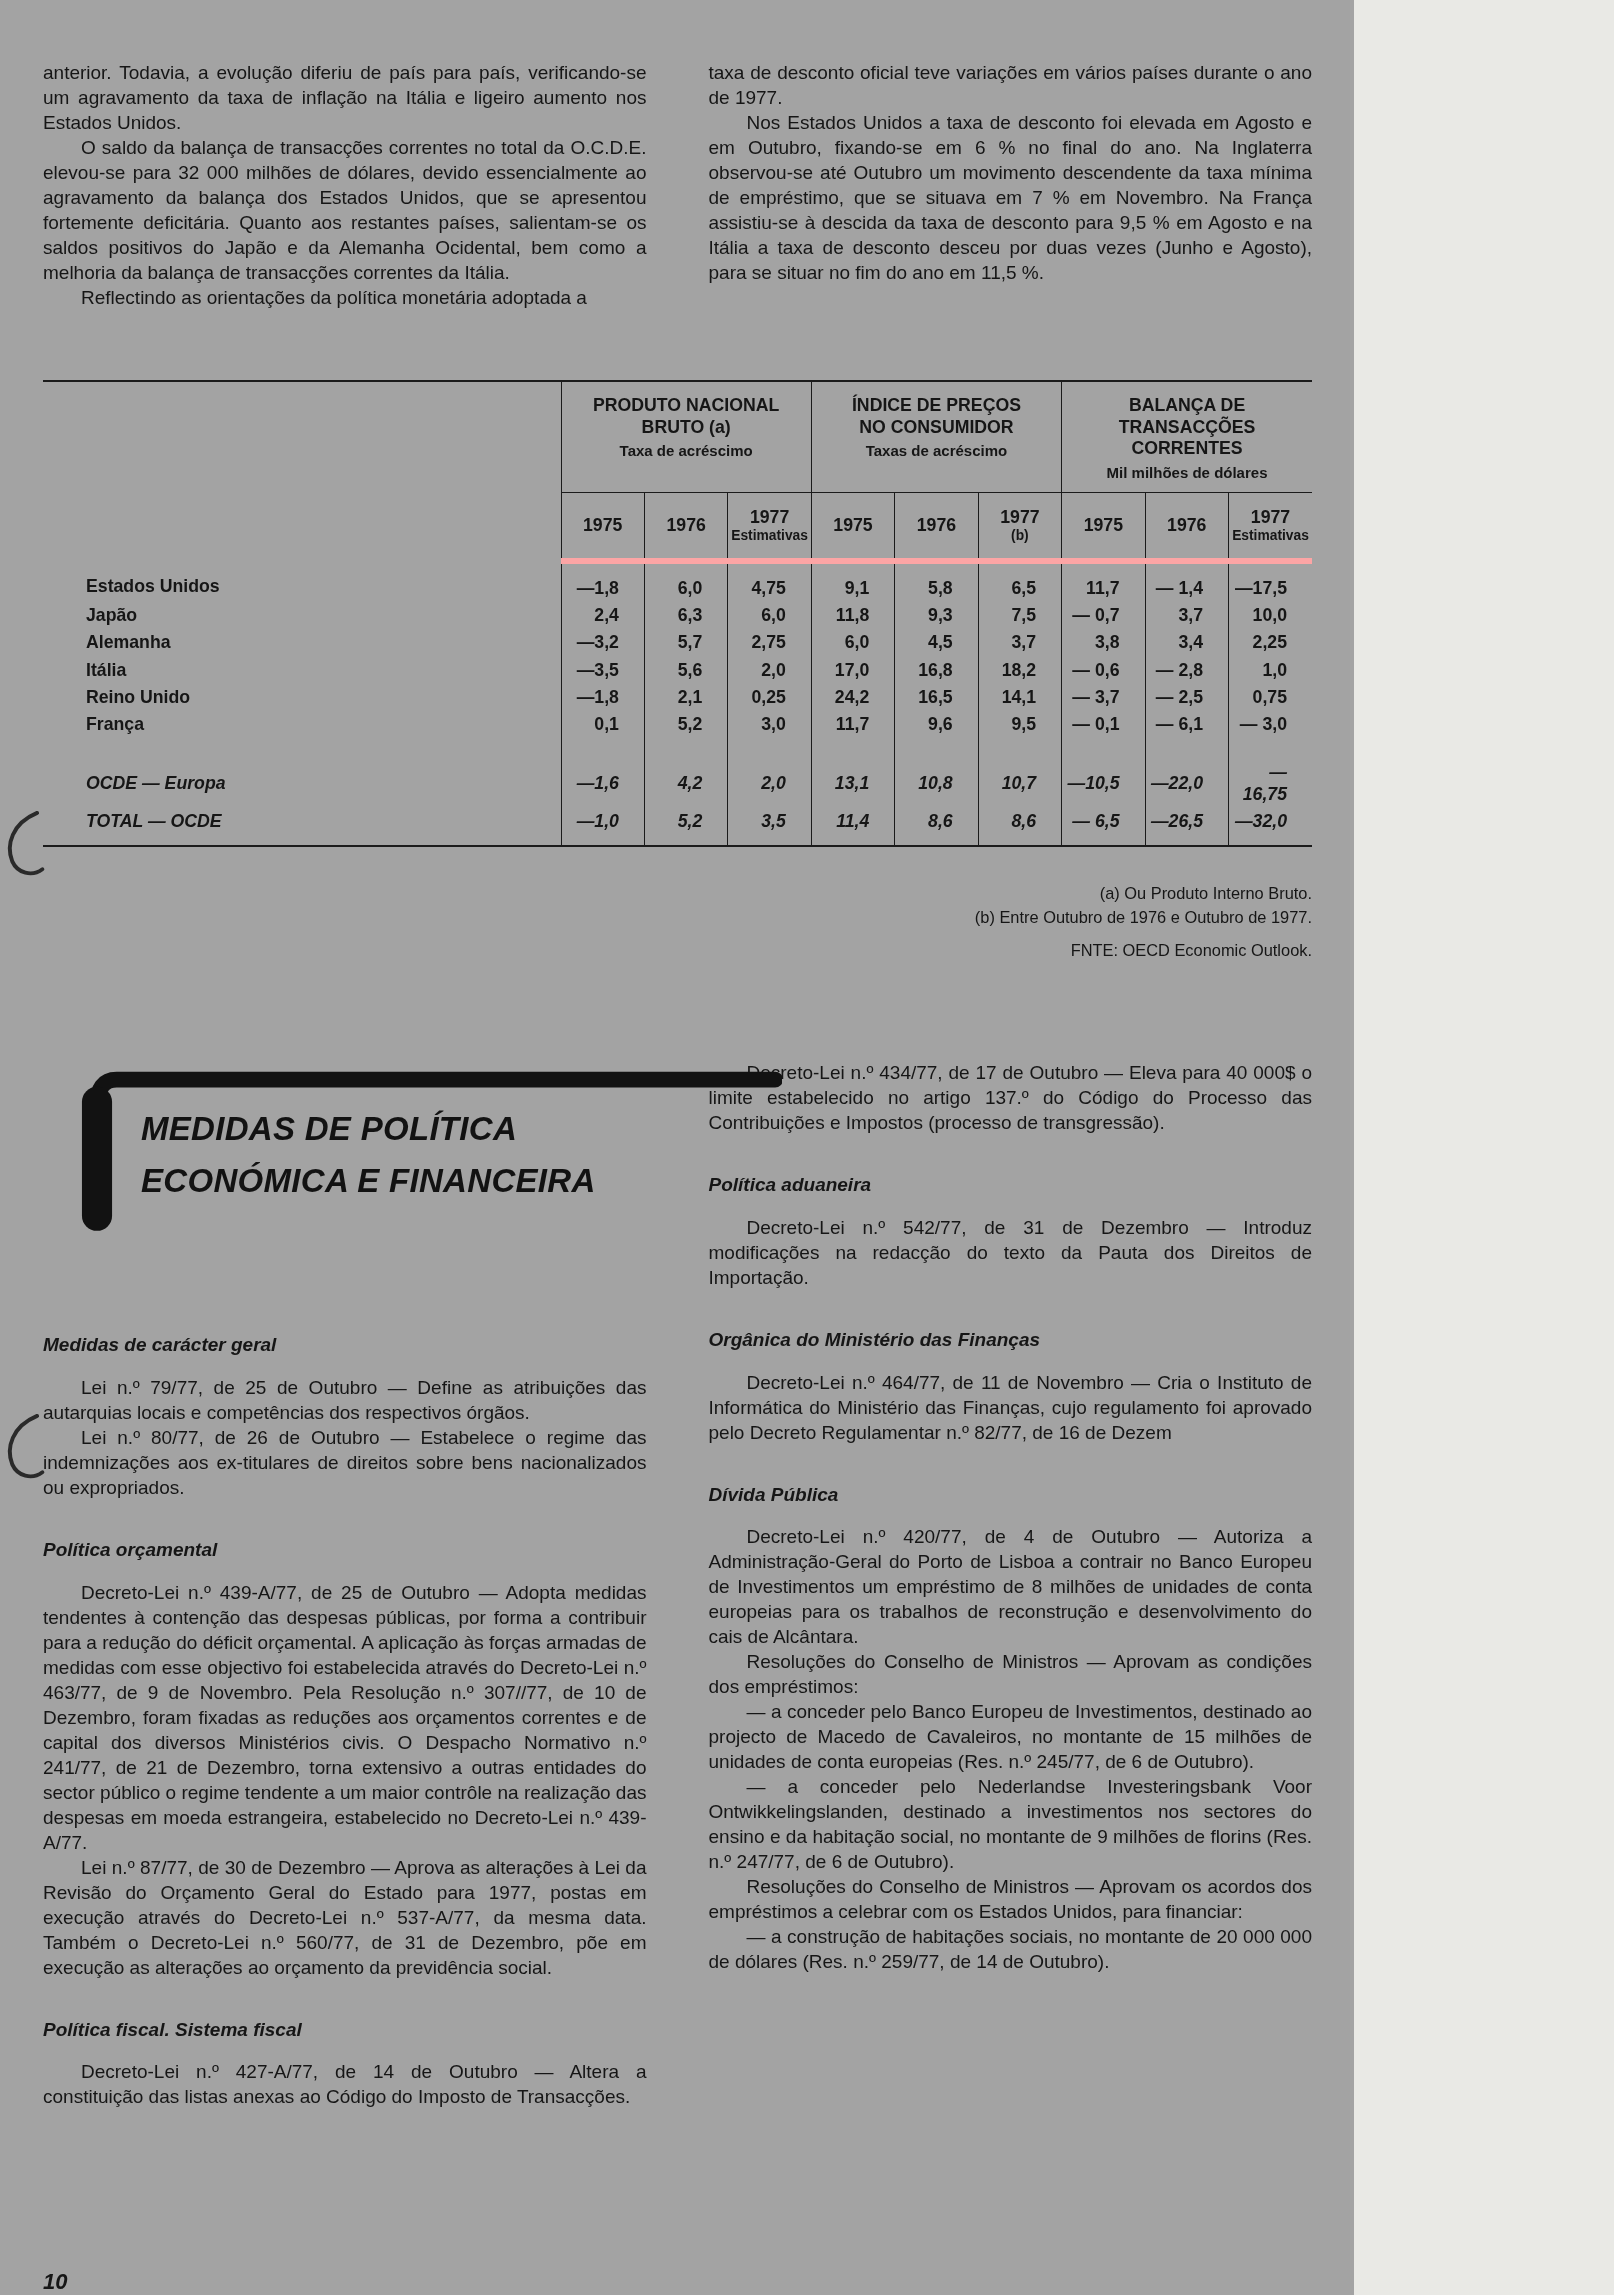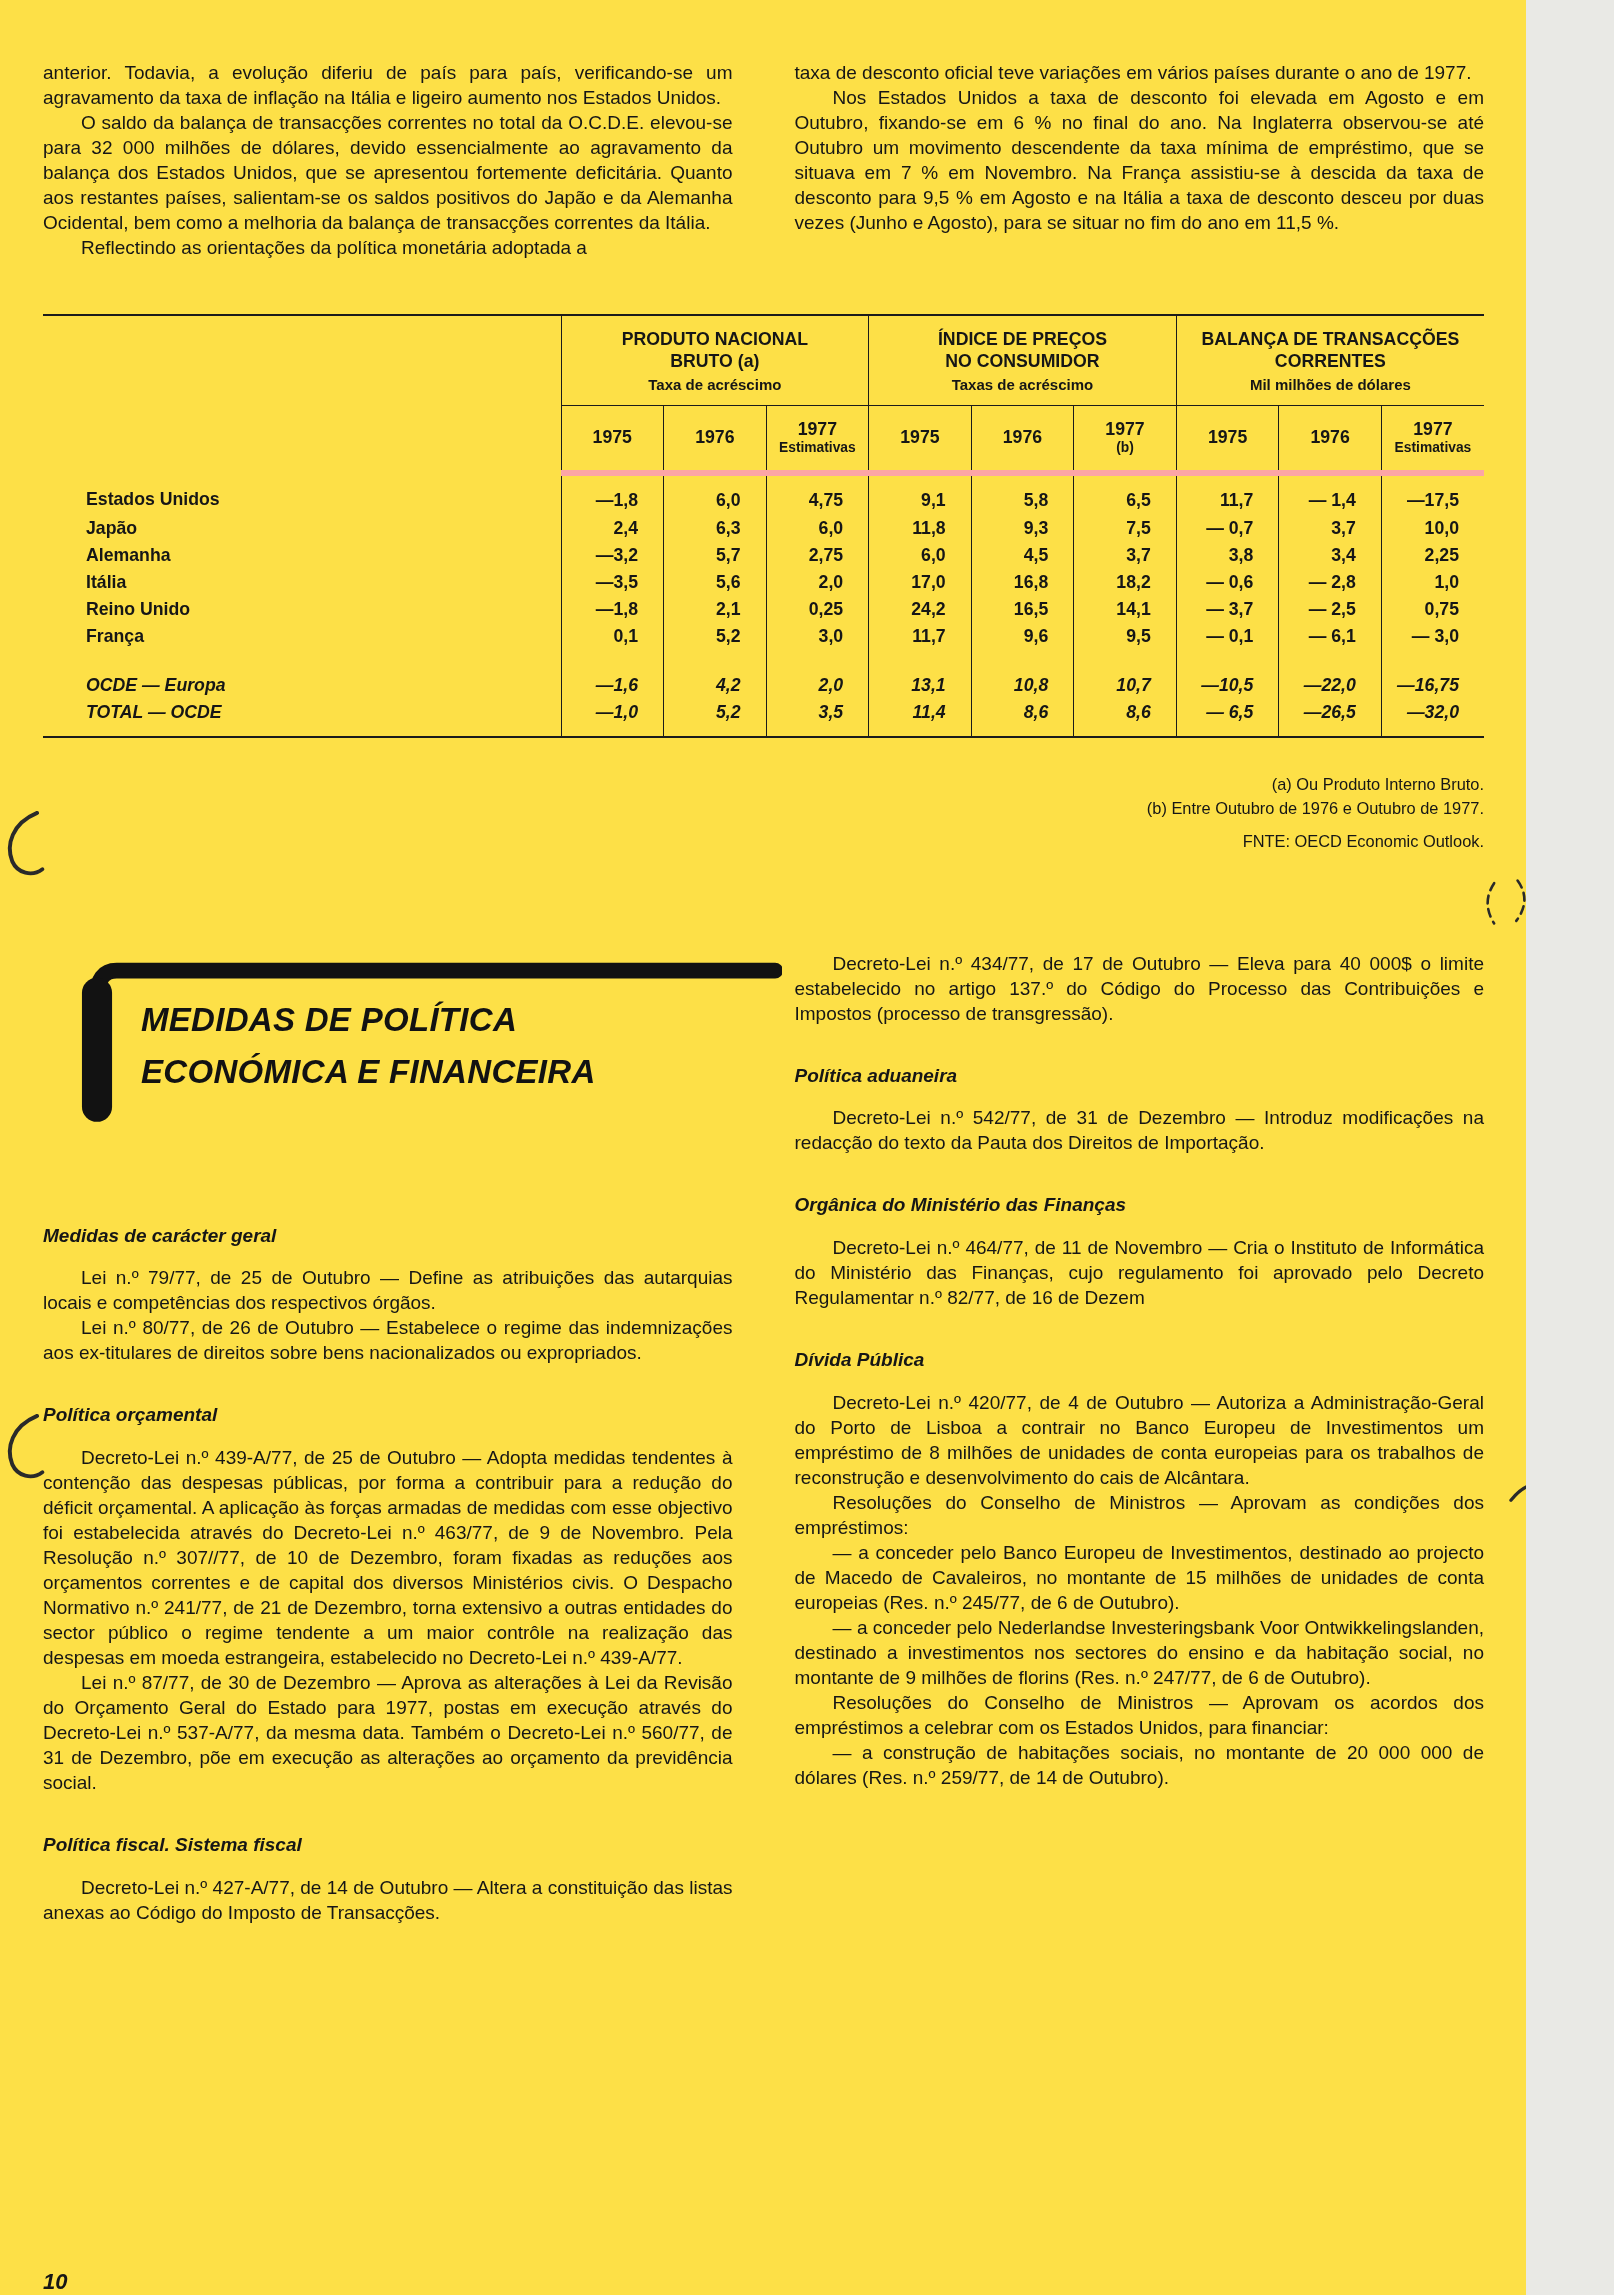--- a/index.html
+++ b/index.html
@@ -1,33 +1,33 @@
 <!DOCTYPE html>
 <html style="font-size:10.5px"><head>
 <meta charset="utf-8">
 <style>
   * { margin:0; padding:0; box-sizing:border-box; }
   html,body { background:#e9e9e5; }
   .page {
     position:relative;
-    width:1526px; height:2295px;
-    background:#fde047;
+    width:1354px; height:2295px;
+    background:#a3a3a3;
     color:#161616;
     font-family:"Liberation Sans", sans-serif;
     padding:60px 42px 0 43px;
     overflow:hidden;
   }
   .columns { display:flex; gap:62px; }
   .col { flex:1 1 0; min-width:0; }
 
   p.body { font-size:19px; line-height:25px; text-align:justify; color:#161616; }
   p.ind { text-indent:38px; }
 
   
-  .tablewrap { margin-top:54px; }
+  .tablewrap { margin-top:70px; }
   table.data {
     width:100%; table-layout:fixed; border-collapse:collapse;
     border-top:2.6px solid #1b1b1b; border-bottom:2.6px solid #1b1b1b;
     font-weight:bold; color:#161616;
   }
   table.data th, table.data td { border-left:1.3px solid #1b1b1b; }
   table.data .noleft { border-left:none; }
   th.group { border-bottom:1.3px solid #1b1b1b; padding:13px 5.2px 10.5px; text-align:center; vertical-align:top; }
   .gtitle { font-size:17.7px; line-height:21.6px; }
   .gsub { font-size:15px; line-height:18.3px; margin-top:3.9px; }

